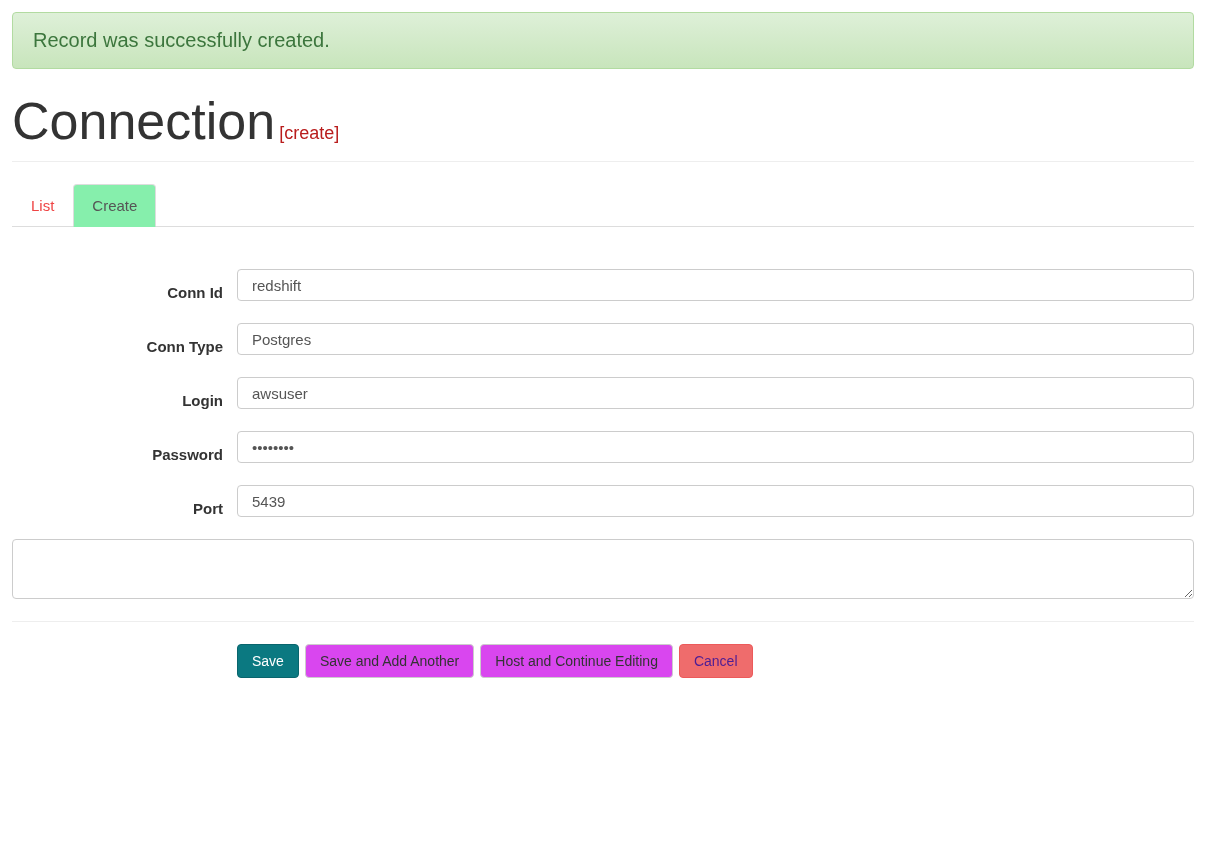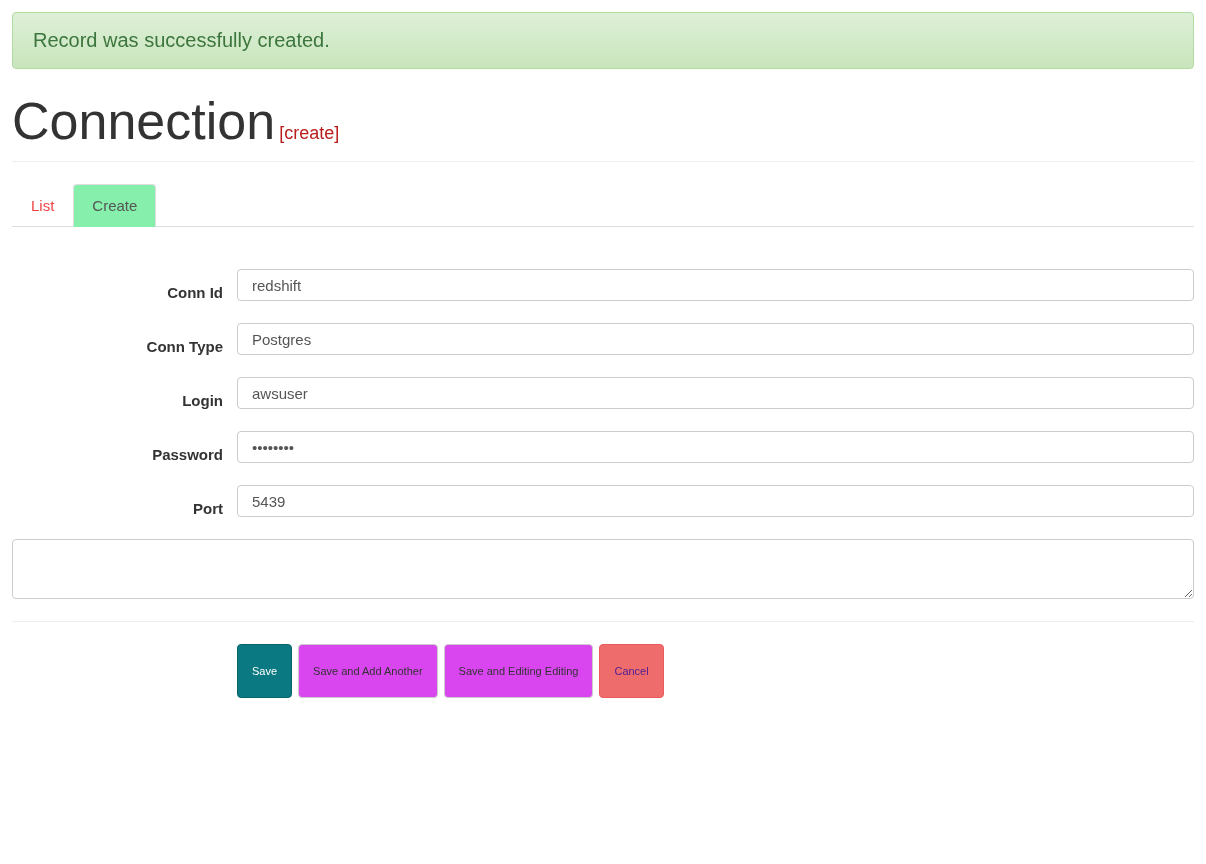--- a/index.html
+++ b/index.html
@@ -100,22 +100,22 @@
     }
     .form-actions {
       border-top: 1px solid #eee;
       padding-top: 22px;
       padding-left: 225px;
       display: flex;
       gap: 6px;
     }
     .btn {
       display: inline-block;
-      padding: 20px 14px;
-      font-size: 11px;
+      padding: 8px 14px;
+      font-size: 14px;
       font-weight: 400;
       text-align: center;
       border-radius: 4px;
       cursor: pointer;
       border: 1px solid transparent;
       font-family: inherit;
     }
     .btn-primary {
       color: #fff;
       background: #017cee;
@@ -209,17 +209,17 @@
     <input type="text" class="form-control" value="5439" style="">
   </div>
 
   <div class="form-group">
     <textarea class="form-control" style=""></textarea>
   </div>
 
   <div class="form-actions">
     <button class="btn btn-primary teal">Save</button>
     <button class="btn btn-default">Save and Add Another</button>
-    <button class="btn btn-default">Save and Editing Editing</button>
+    <button class="btn btn-default">Host and Continue Editing</button>
     <button class="btn btn-danger">Cancel</button>
   </div>
 
 </div>
 
 </body></html>

